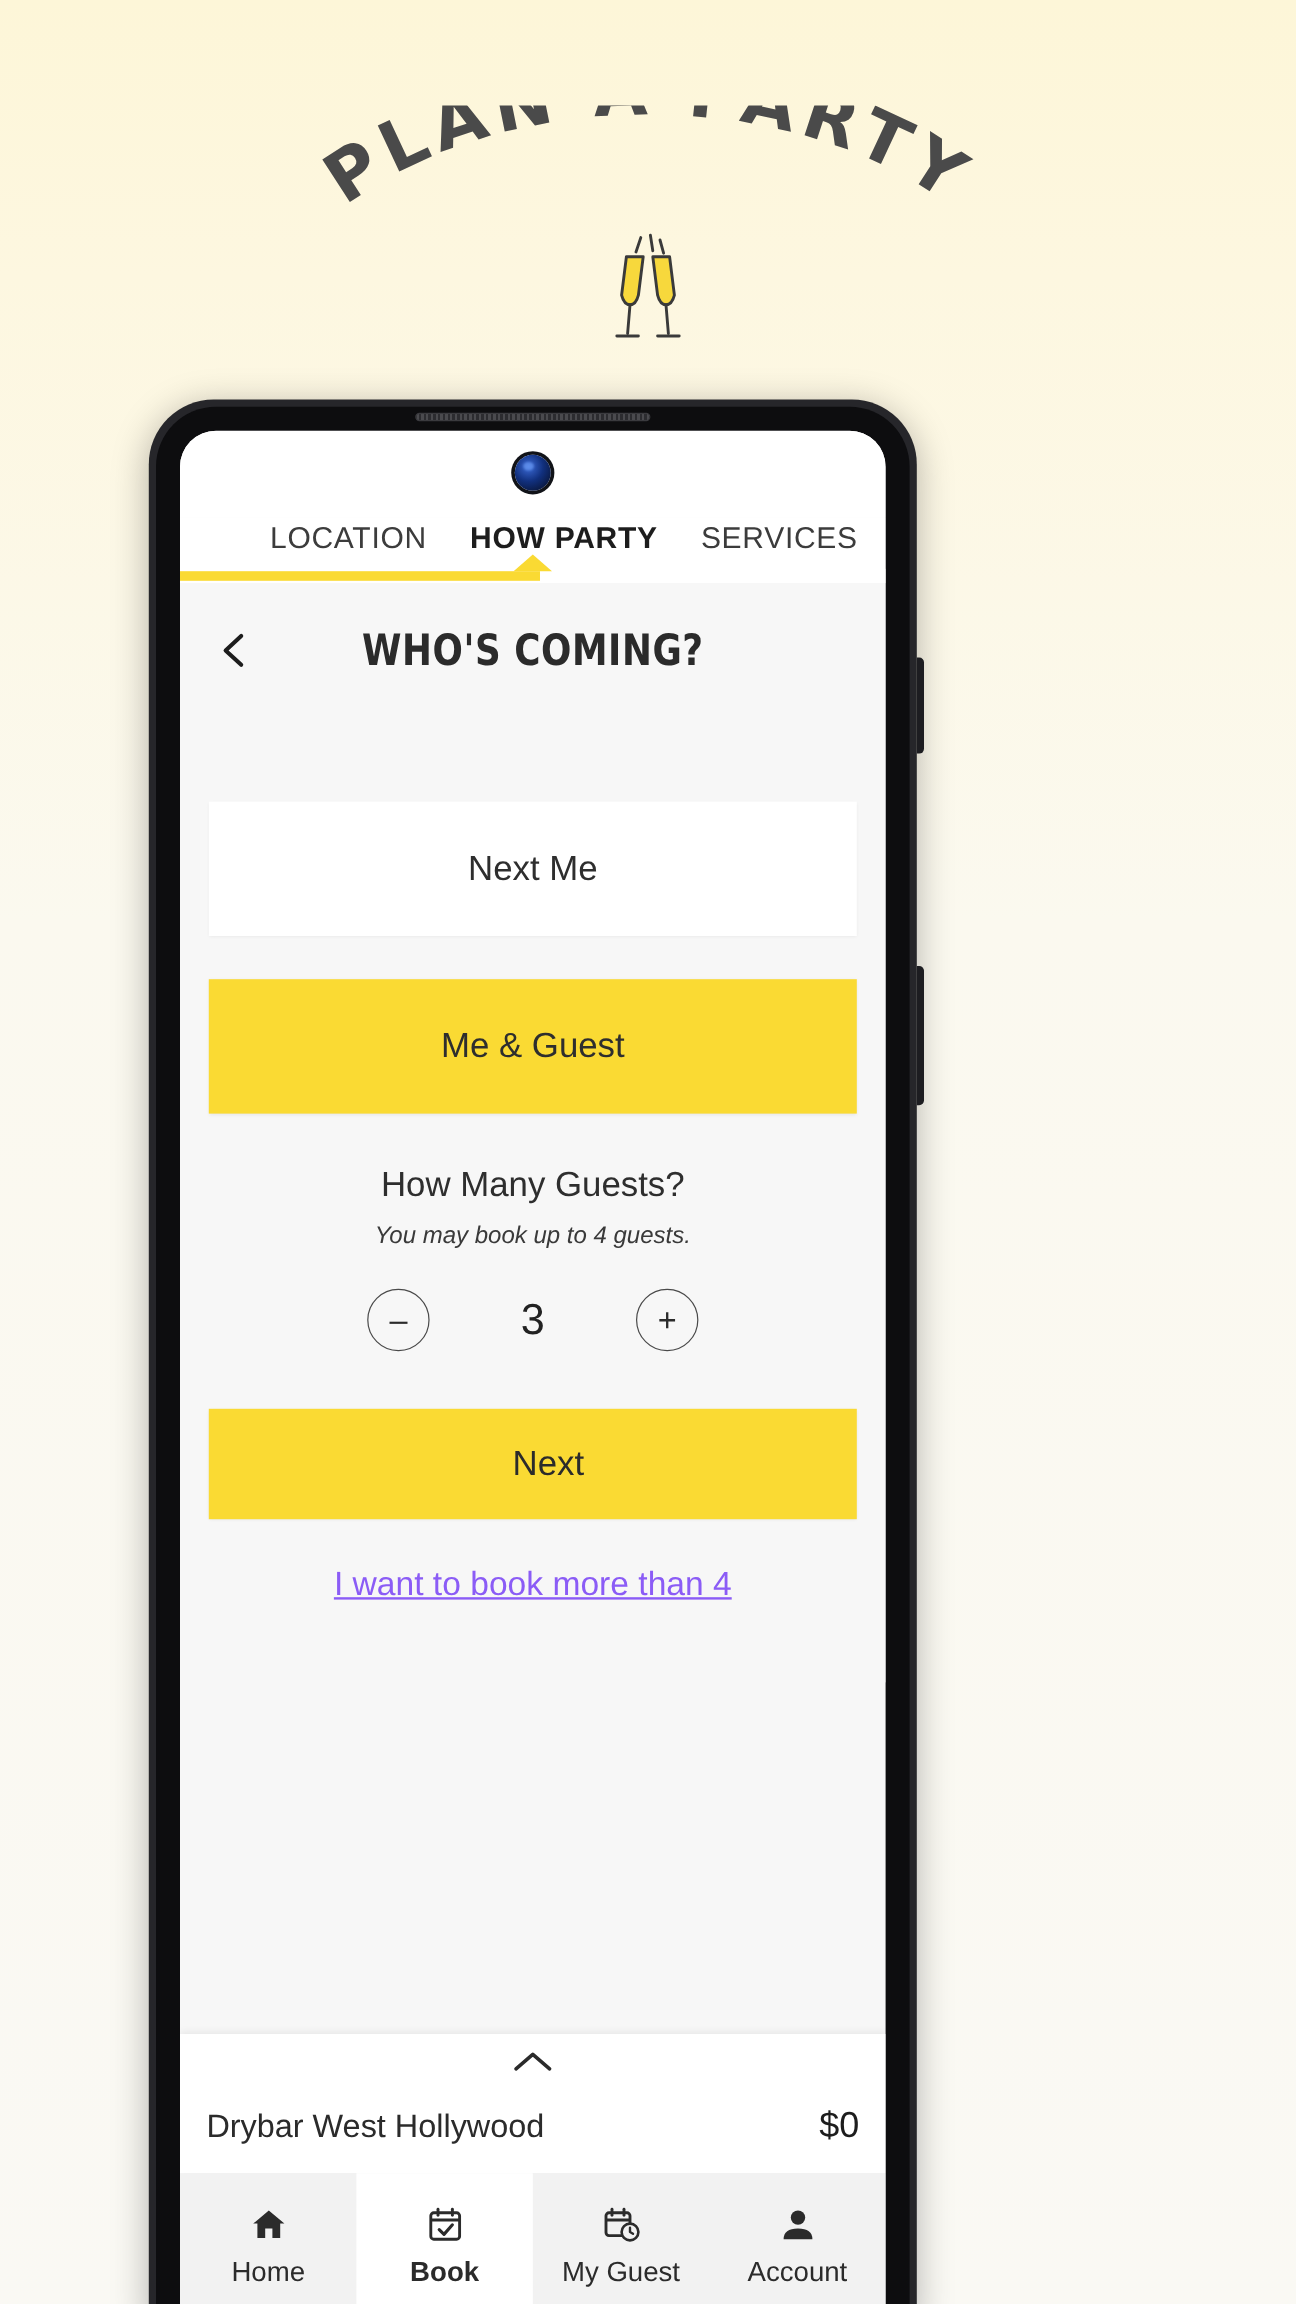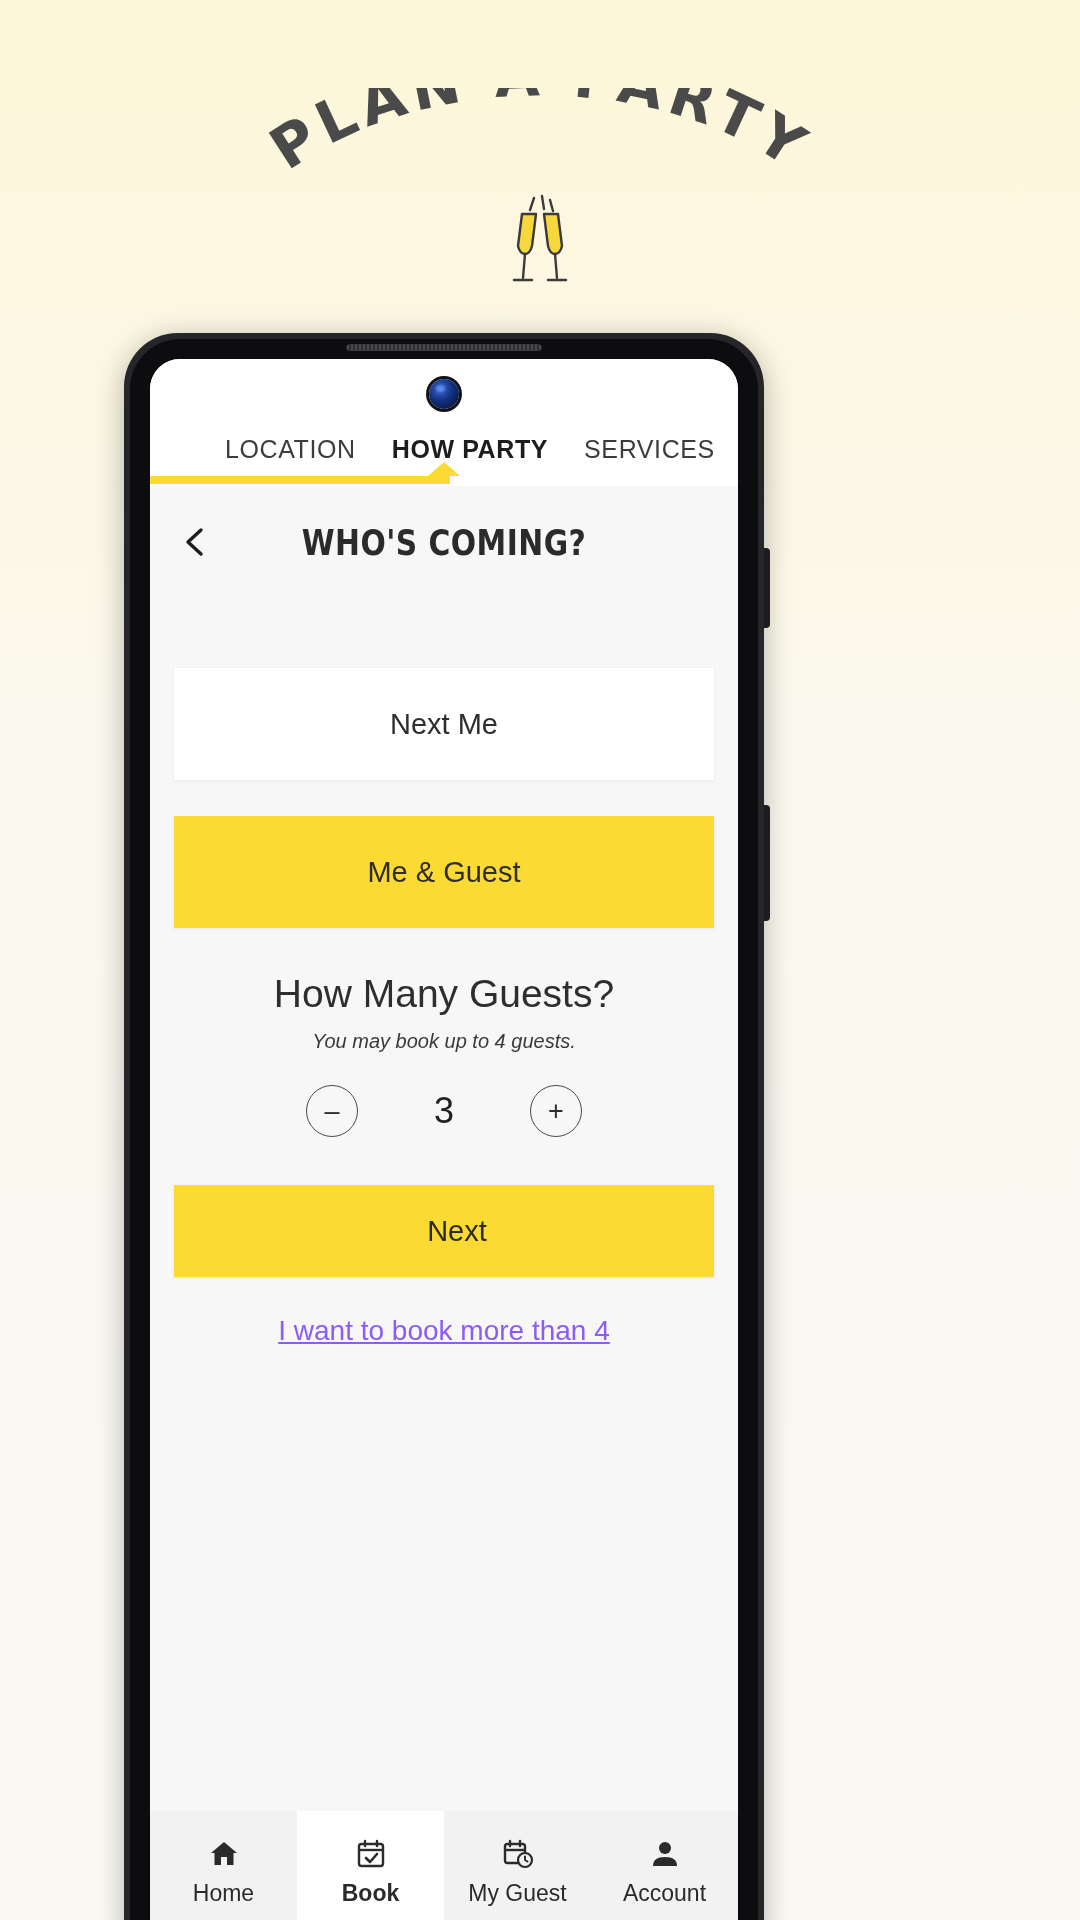--- a/index.html
+++ b/index.html
@@ -125,21 +125,21 @@
   .choice {
     margin: 0 24px 0 24px; height: 112px;
     display: flex; align-items: center; justify-content: center;
     font-size: 29px; color: #2e2e2e;
     cursor: pointer;
   }
   .choice.unselected { background: #ffffff; margin-top: 70px; box-shadow: 0 1px 3px rgba(0,0,0,.07); }
   .choice.selected { background: #fada33; margin-top: 36px; box-shadow: 0 1px 3px rgba(0,0,0,.07); justify-content: center; }
 
   .guests-q {
-    text-align: center; font-size: 39px; color: #2e2e2e; margin-top: 44px;
+    text-align: center; font-size: 29px; color: #2e2e2e; margin-top: 44px;
   }
   .guests-note {
     text-align: center; font-size: 20px; font-style: italic; color: #3a3a3a; margin-top: 14px;
   }
 
   .stepper {
     display: flex; align-items: center; justify-content: center;
     gap: 66px; margin-top: 32px;
   }
   .step-btn {
@@ -283,20 +283,31 @@
         <div class="step-btn">+</div>
       </div>
 
       <div class="next-btn">
         <span>Next</span>
       </div>
 
       <div class="more-link">I want to book more than 4</div>
     </div>
 
+    <div class="cart">
+      <div class="cart-handle">
+        <svg viewBox="0 0 40 22" width="40" height="22">
+          <polyline points="6,17 20,5 34,17" fill="none" stroke="#2b2b2b" stroke-width="3" stroke-linecap="round" stroke-linejoin="round"></polyline>
+        </svg>
+      </div>
+      <div class="cart-row">
+        <span class="cart-name">Drybar West Hollywood</span>
+        <span class="cart-price">$0</span>
+      </div>
+    </div>
 
     <div class="bottomnav">
 
       <div class="navitem">
         <span class="navicon">
           <svg viewBox="0 0 34 34" width="34" height="34">
             <path d="M17 5 L30 16 h-3.5 v12 h-6.5 v-8 h-6 v8 H7.5 V16 H4 Z" fill="#2b2b2b"></path>
           </svg>
         </span>
         <span class="navlabel">Home</span>

